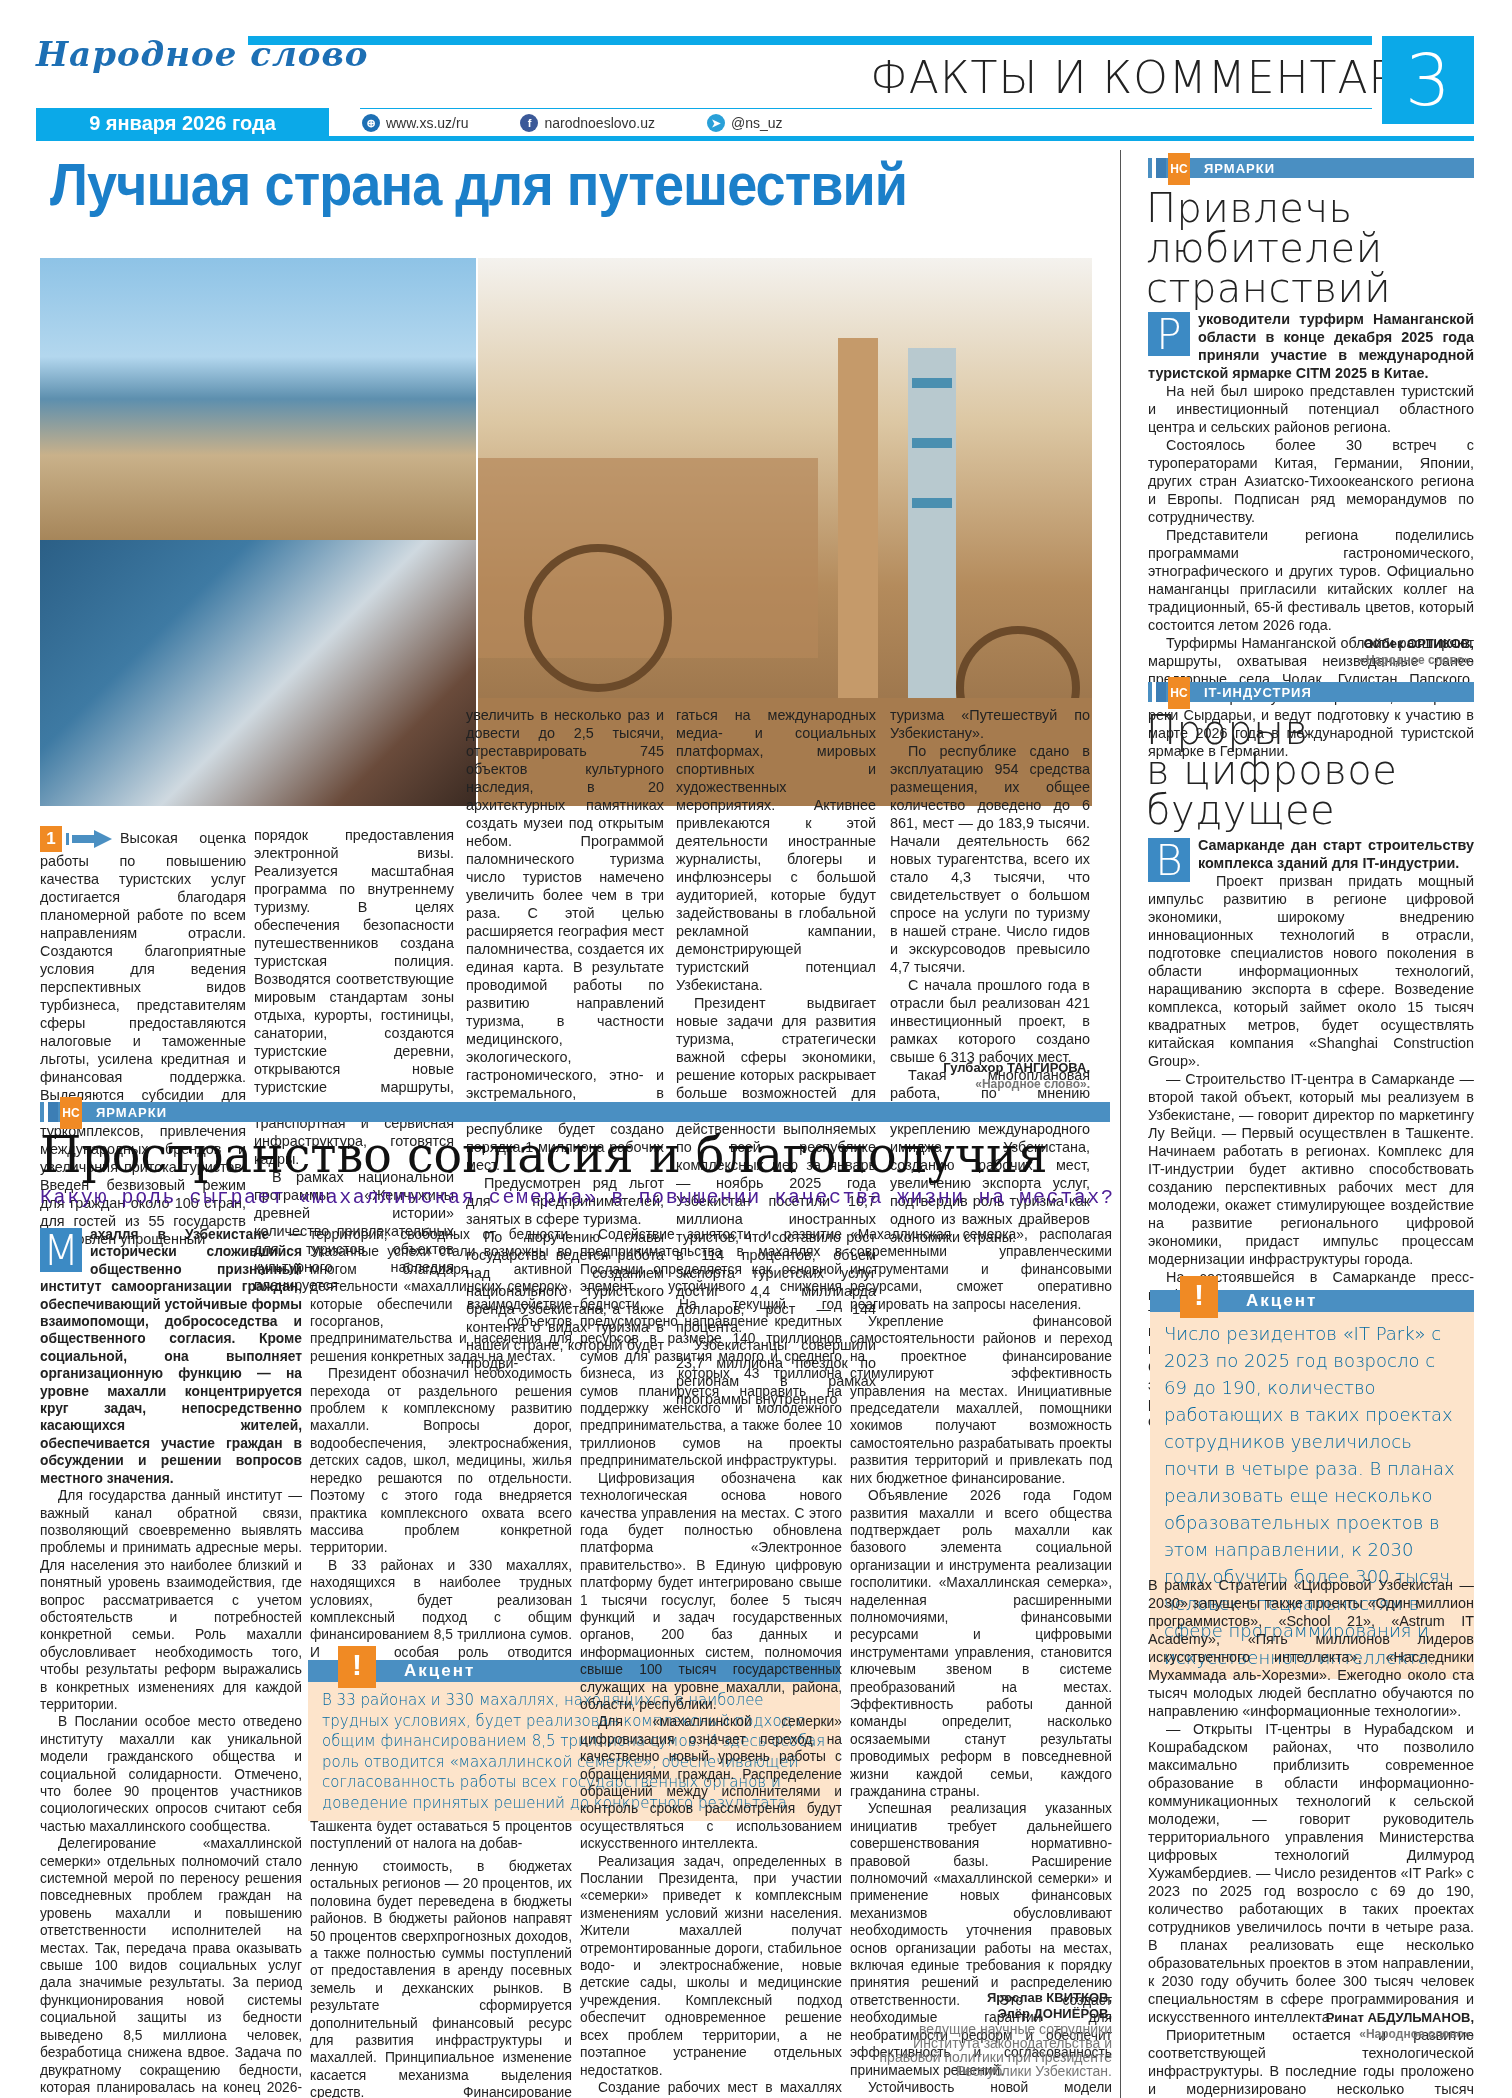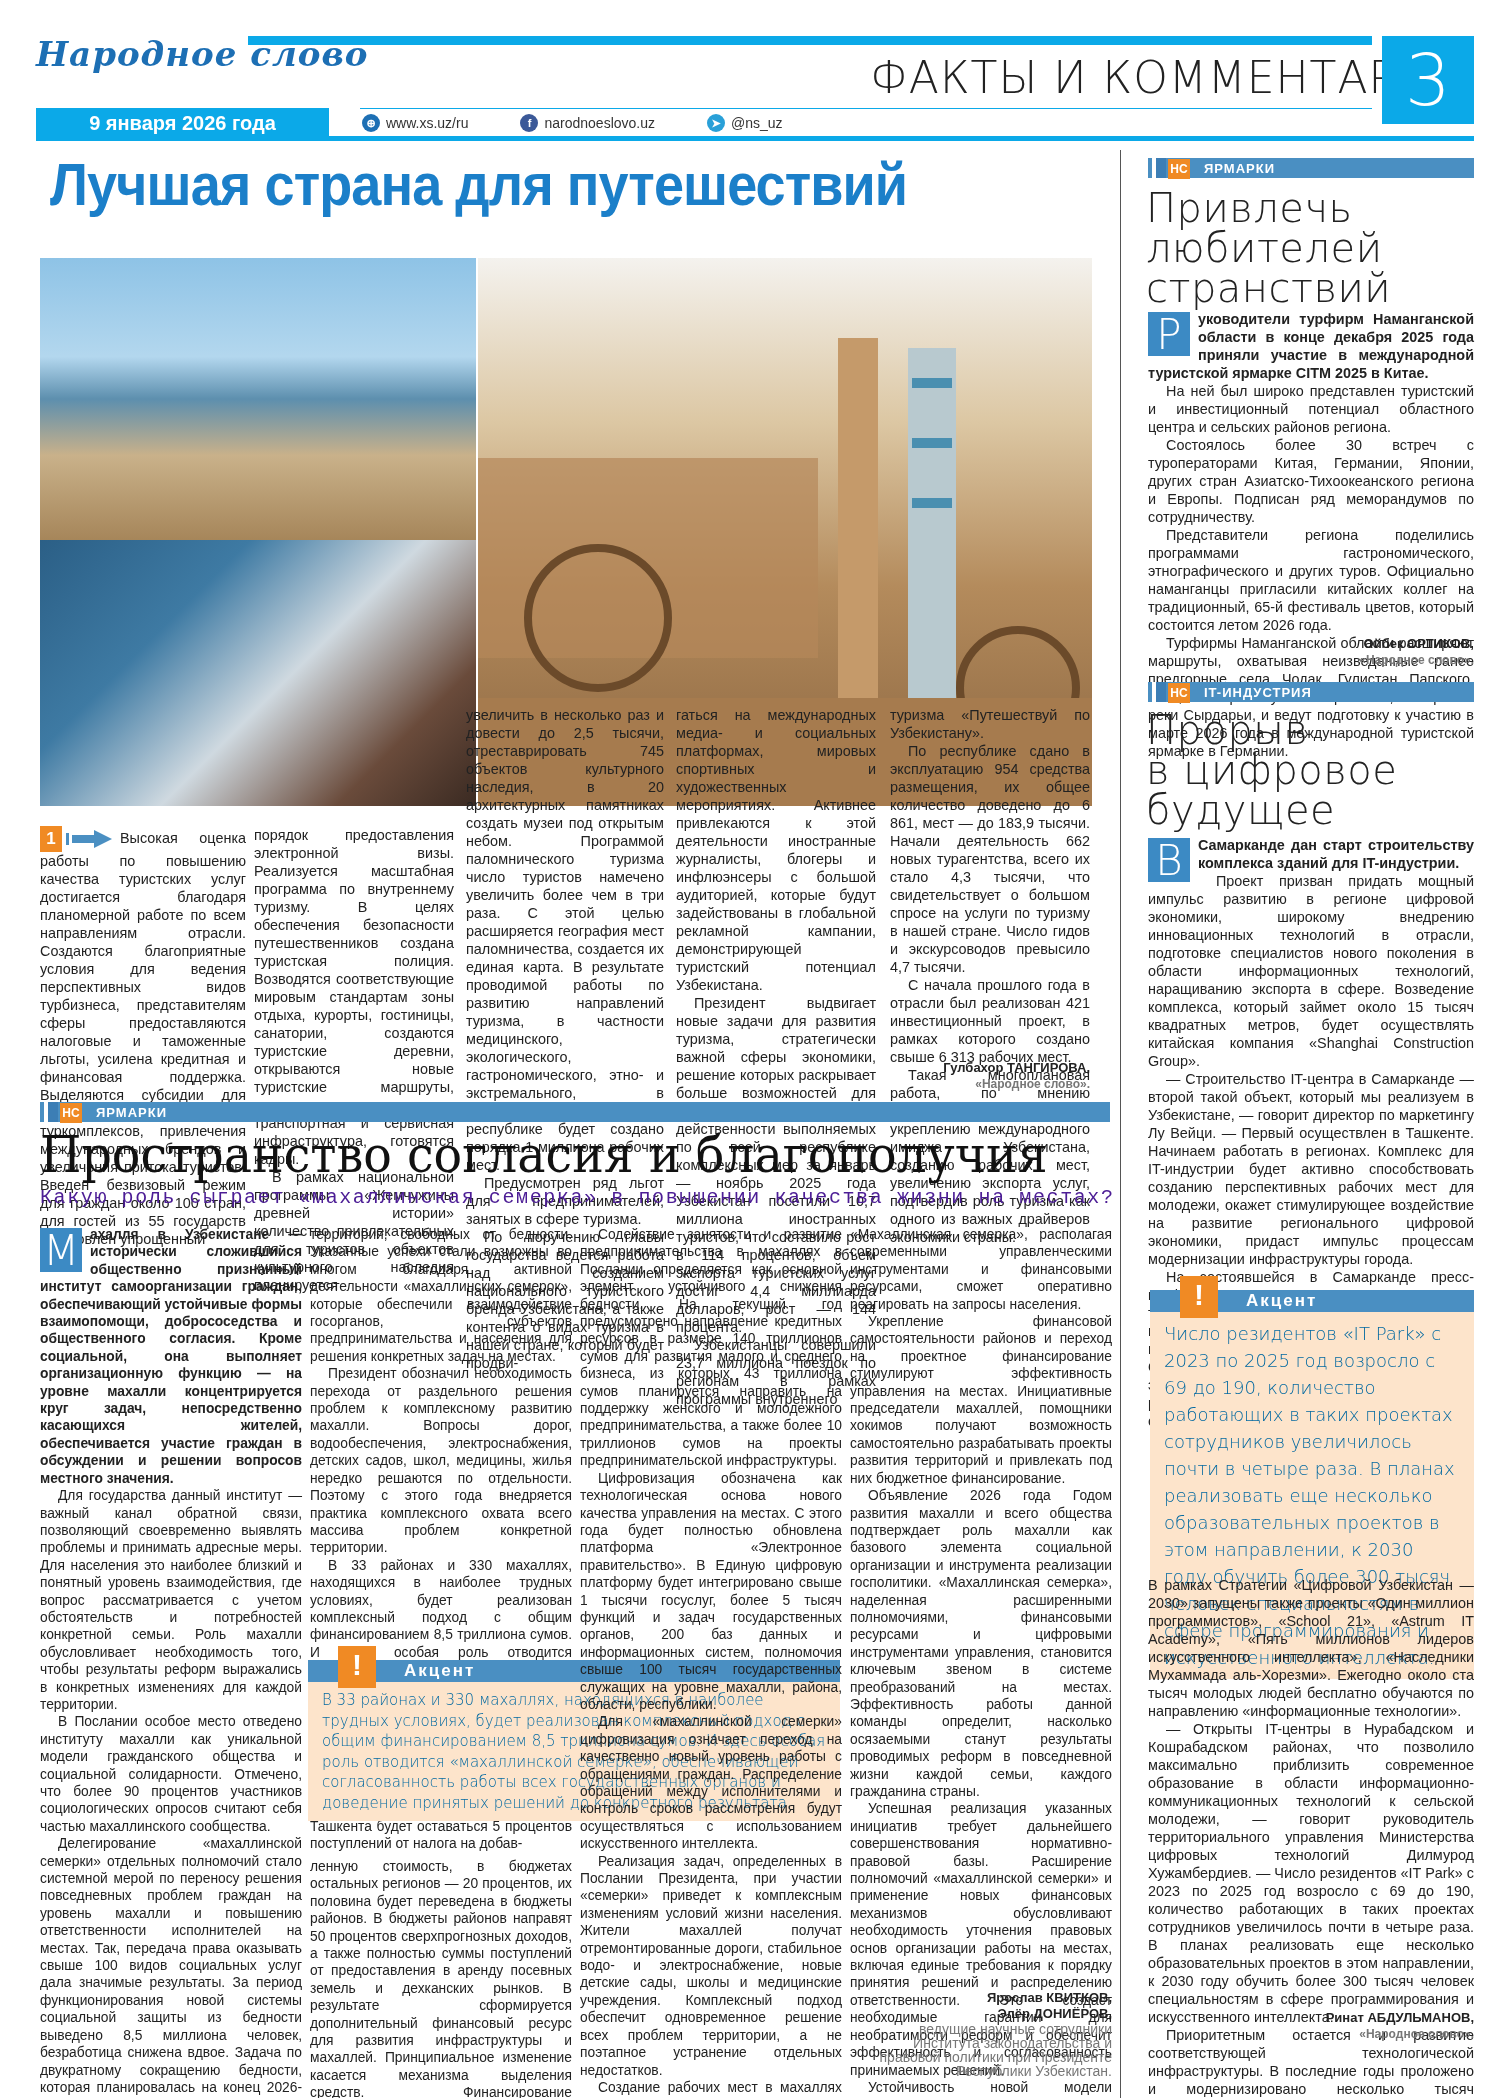--- a/index.html
+++ b/index.html
@@ -25,21 +25,21 @@
 .col p{text-indent:18px}
 .col p.noind{text-indent:0}
 .num-badge{display:inline-block;width:22px;height:26px;background:#f08a24;color:#fff;font-weight:bold;text-align:center;line-height:26px;font-size:17px;margin-right:4px;vertical-align:middle}
 .arrow-ico{display:inline-block;width:46px;height:18px;vertical-align:middle;margin-right:8px}
 .sig{position:absolute;text-align:right;font-size:13px;line-height:16px}
 .sig b{font-weight:bold;color:#222}
 .sig span{display:block;color:#777;font-weight:bold;font-size:12px}
 .rubric{position:absolute;height:20px;background:#4a8fc2;display:flex;align-items:center}
 .rubric .bar1{width:4px;height:20px;background:#fff;margin-left:4px}
 .rubric .bar2{width:10px;height:20px;background:#3c7eb5}
-.rubric .nc{width:22px;height:20px;margin-top:2px;background:#f08a24;color:#fff;font-weight:bold;font-size:12px;display:flex;align-items:center;justify-content:center;margin-left:2px}
+.rubric .nc{width:22px;height:32px;margin-top:2px;background:#f08a24;color:#fff;font-weight:bold;font-size:12px;display:flex;align-items:center;justify-content:center;margin-left:2px}
 .rubric .rt{color:#fff;font-weight:bold;font-size:13px;margin-left:14px;letter-spacing:1px}
 .side-headline{position:absolute;font-family:"DejaVu Sans",sans-serif;font-weight:200;font-size:40px;line-height:40px;color:#222;letter-spacing:0.5px}
 .dropcap{float:left;width:42px;height:44px;background:#3c8ac4;color:#fff;font-size:42px;line-height:46px;text-align:center;margin:2px 8px 0 0;font-family:"DejaVu Sans",sans-serif;font-weight:300}
 .lead{font-weight:bold}
 .vline{position:absolute;width:1px;background:#555}
 .op-headline{left:40px;top:1126px;font-family:"DejaVu Serif",serif;font-size:50px;color:#111;letter-spacing:0px;transform:scaleX(0.95);transform-origin:left}
 .op-sub{left:40px;top:1186px;font-family:Liberation Mono, monospace;font-size:20px;color:#4c1d95;letter-spacing:1.6px}
 .accent-box{position:absolute}
 .accent-head{position:relative;height:22px;background:#4a8fc2}
 .accent-head .excl{position:absolute;top:-14px;width:38px;height:42px;background:#f08a24;color:#fff;font-size:30px;font-weight:bold;text-align:center;line-height:38px}

